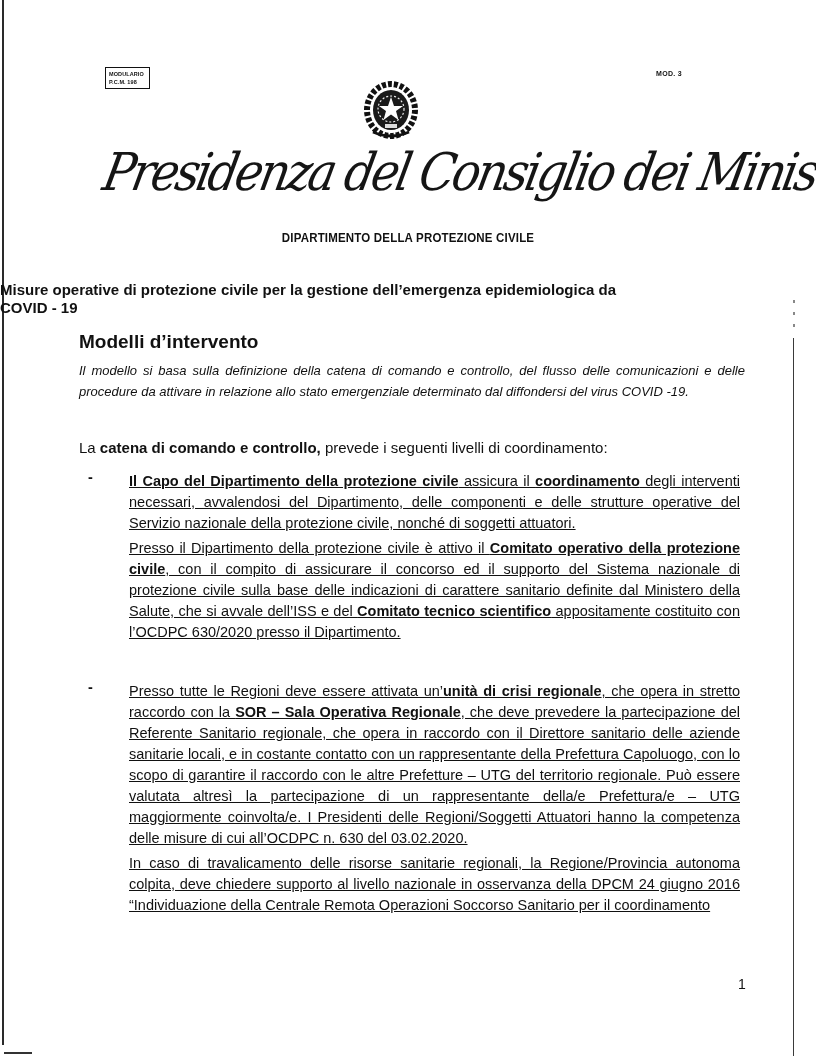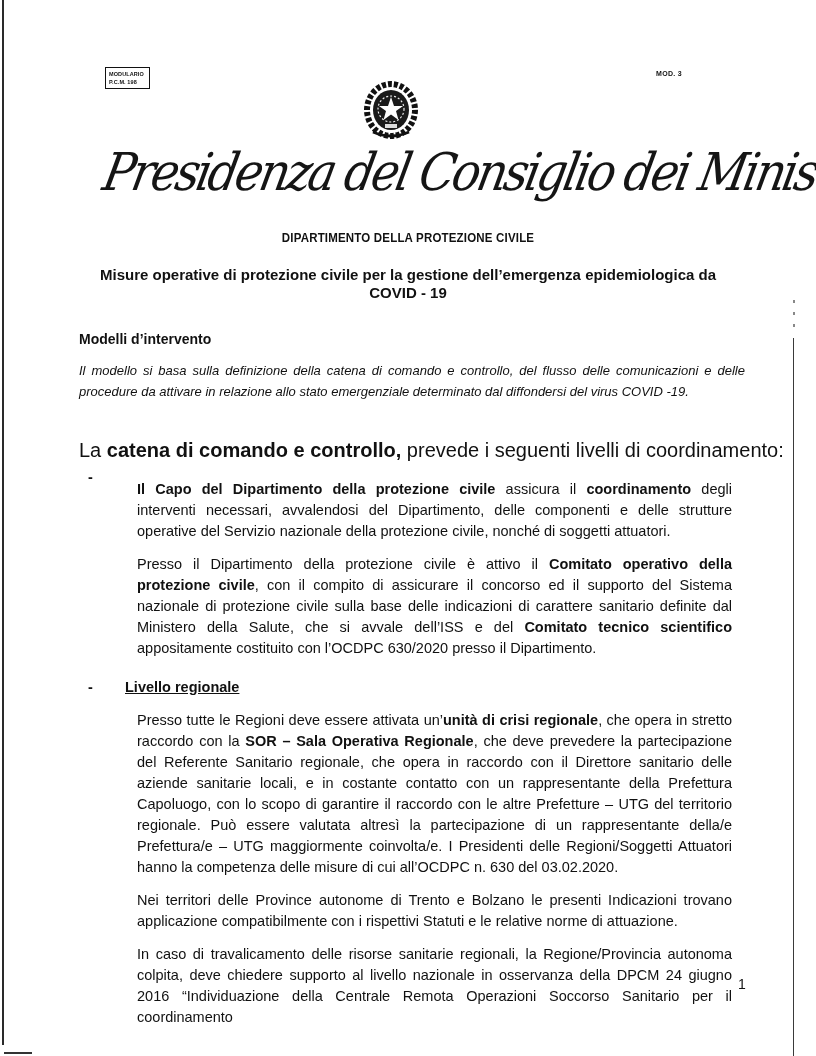--- a/index.html
+++ b/index.html
@@ -106,51 +106,51 @@
       font-size: 12.5px;
       font-weight: bold;
       letter-spacing: 0.2px;
       transform: scaleX(0.92);
     }
 
     .doc-title {
       position: absolute;
       left: 0;
       width: 816px;
-      text-align: center;
       font-weight: bold;
       font-size: 15px;
+      margin-top: 15px;
     }
     .doc-title.line1 { top: 266px; }
     .doc-title.line2 { top: 284px; }
 
     .section-heading {
       position: absolute;
       left: 79px;
       top: 331px;
       font-weight: bold;
-      font-size: 14px;
+      font-size: 19px;
     }
 
     .intro {
       position: absolute;
       left: 79px;
       top: 360px;
       width: 666px;
       font-style: italic;
       font-size: 13px;
       line-height: 21px;
       text-align: justify;
     }
 
     .chain-line {
       position: absolute;
       left: 79px;
       top: 439px;
-      font-size: 20px;
+      font-size: 15px;
     }
 
     .level {
       position: absolute;
       left: 88px;
       width: 656px;
       font-size: 14.5px;
       line-height: 21px;
     }
     .level .dash {
@@ -162,22 +162,23 @@
     .level .body {
       margin-left: 37px;
       text-align: justify;
     }
     .level .level-title {
       font-weight: bold;
       text-decoration: underline;
       display: block;
     }
     .level p {
-      margin: 12px;
+      margin: 4px;
       text-align: justify;
+      text-decoration: underline;
     }
     .level.national { top: 467px; }
     .level.regional { top: 677px; }
 
     b { font-weight: bold; }
 
     .page-number {
       position: absolute;
       left: 738px;
       top: 976px;
@@ -233,20 +234,18 @@
   <span class="dash">-</span>
   <div class="body">
     <p><b>Il Capo del Dipartimento della protezione civile</b><span> assicura il </span><b>coordinamento</b><span> degli interventi necessari, avvalendosi del Dipartimento, delle componenti e delle strutture operative del Servizio nazionale della protezione civile, nonché di soggetti attuatori.</span></p>
     <p><span>Presso il Dipartimento della protezione civile è attivo il </span><b>Comitato operativo della protezione civile</b><span>, con il compito di assicurare il concorso ed il supporto del Sistema nazionale di protezione civile sulla base delle indicazioni di carattere sanitario definite dal Ministero della Salute, che si avvale dell’ISS e del </span><b>Comitato tecnico scientifico</b><span> appositamente costituito con l’OCDPC 630/2020 presso il Dipartimento.</span></p>
   </div>
 </div>
 
 <div class="level regional">
   <span class="dash">-</span>
   <div class="body">
-    <span class="level-title">Livello regionale</span>
     <p><span>Presso tutte le Regioni deve essere attivata un’</span><b>unità di crisi regionale</b><span>, che opera in stretto raccordo con la </span><b>SOR – Sala Operativa Regionale</b><span>, che deve prevedere la partecipazione del Referente Sanitario regionale, che opera in raccordo con il Direttore sanitario delle aziende sanitarie locali, e in costante contatto con un rappresentante della Prefettura Capoluogo, con lo scopo di garantire il raccordo con le altre Prefetture – UTG del territorio regionale. Può essere valutata altresì la partecipazione di un rappresentante della/e Prefettura/e – UTG maggiormente coinvolta/e. I Presidenti delle Regioni/Soggetti Attuatori hanno la competenza delle misure di cui all’OCDPC n. 630 del 03.02.2020.</span></p>
-    <p><span>Nei territori delle Province autonome di Trento e Bolzano le presenti Indicazioni trovano applicazione compatibilmente con i rispettivi Statuti e le relative norme di attuazione.</span></p>
     <p><span>In caso di travalicamento delle risorse sanitarie regionali, la Regione/Provincia autonoma colpita, deve chiedere supporto al livello nazionale in osservanza della DPCM 24 giugno 2016 “Individuazione della Centrale Remota Operazioni Soccorso Sanitario per il coordinamento</span></p>
   </div>
 </div>
 
 <div class="page-number">1</div>
 
 </body></html>

